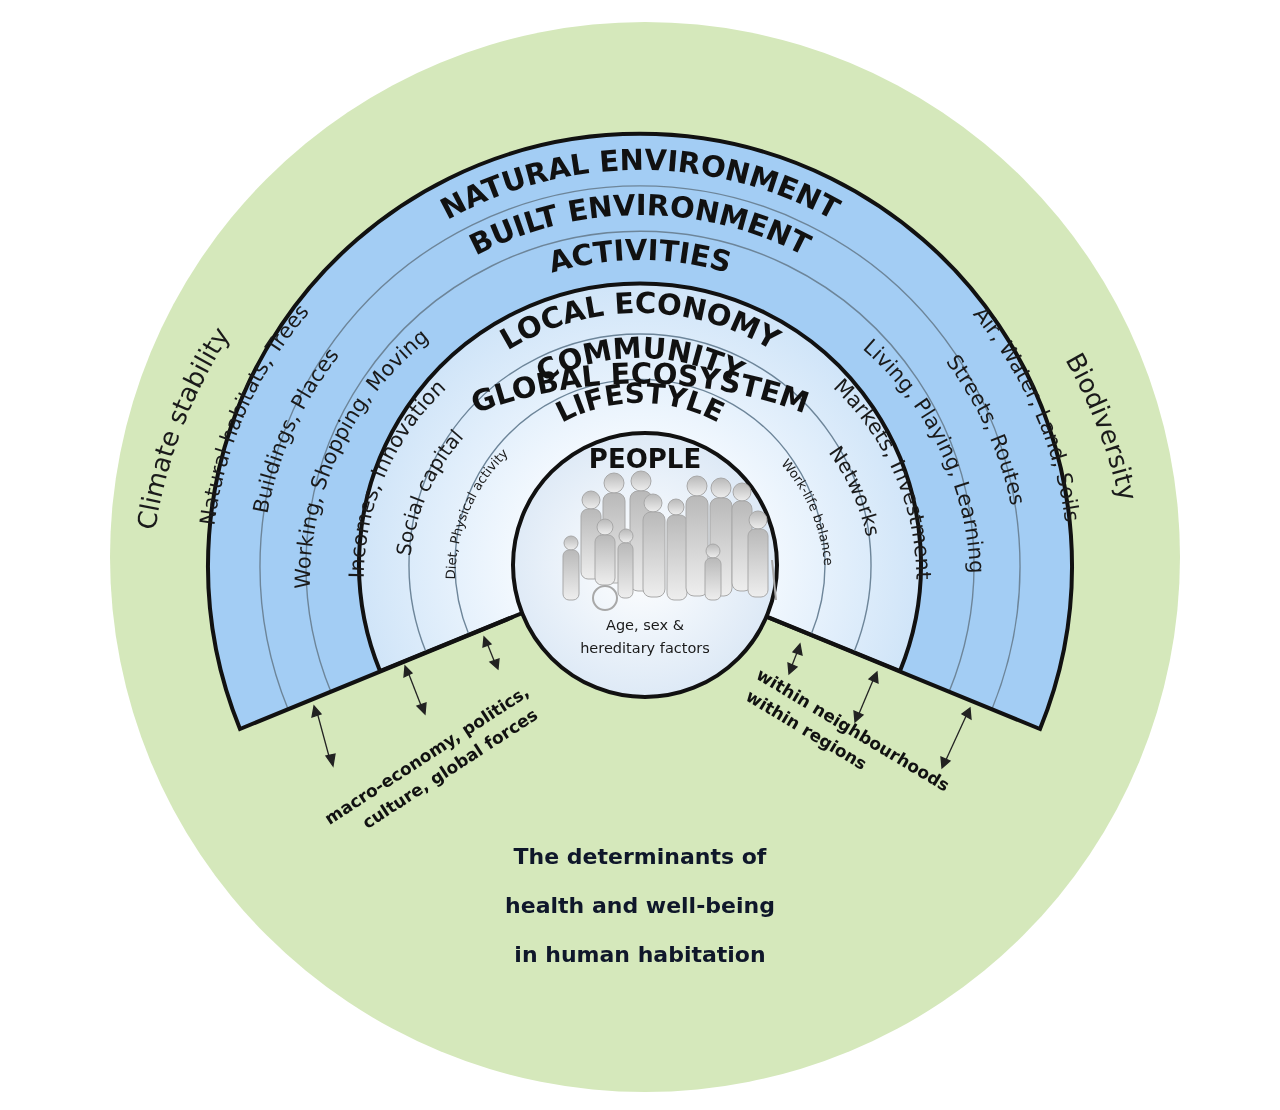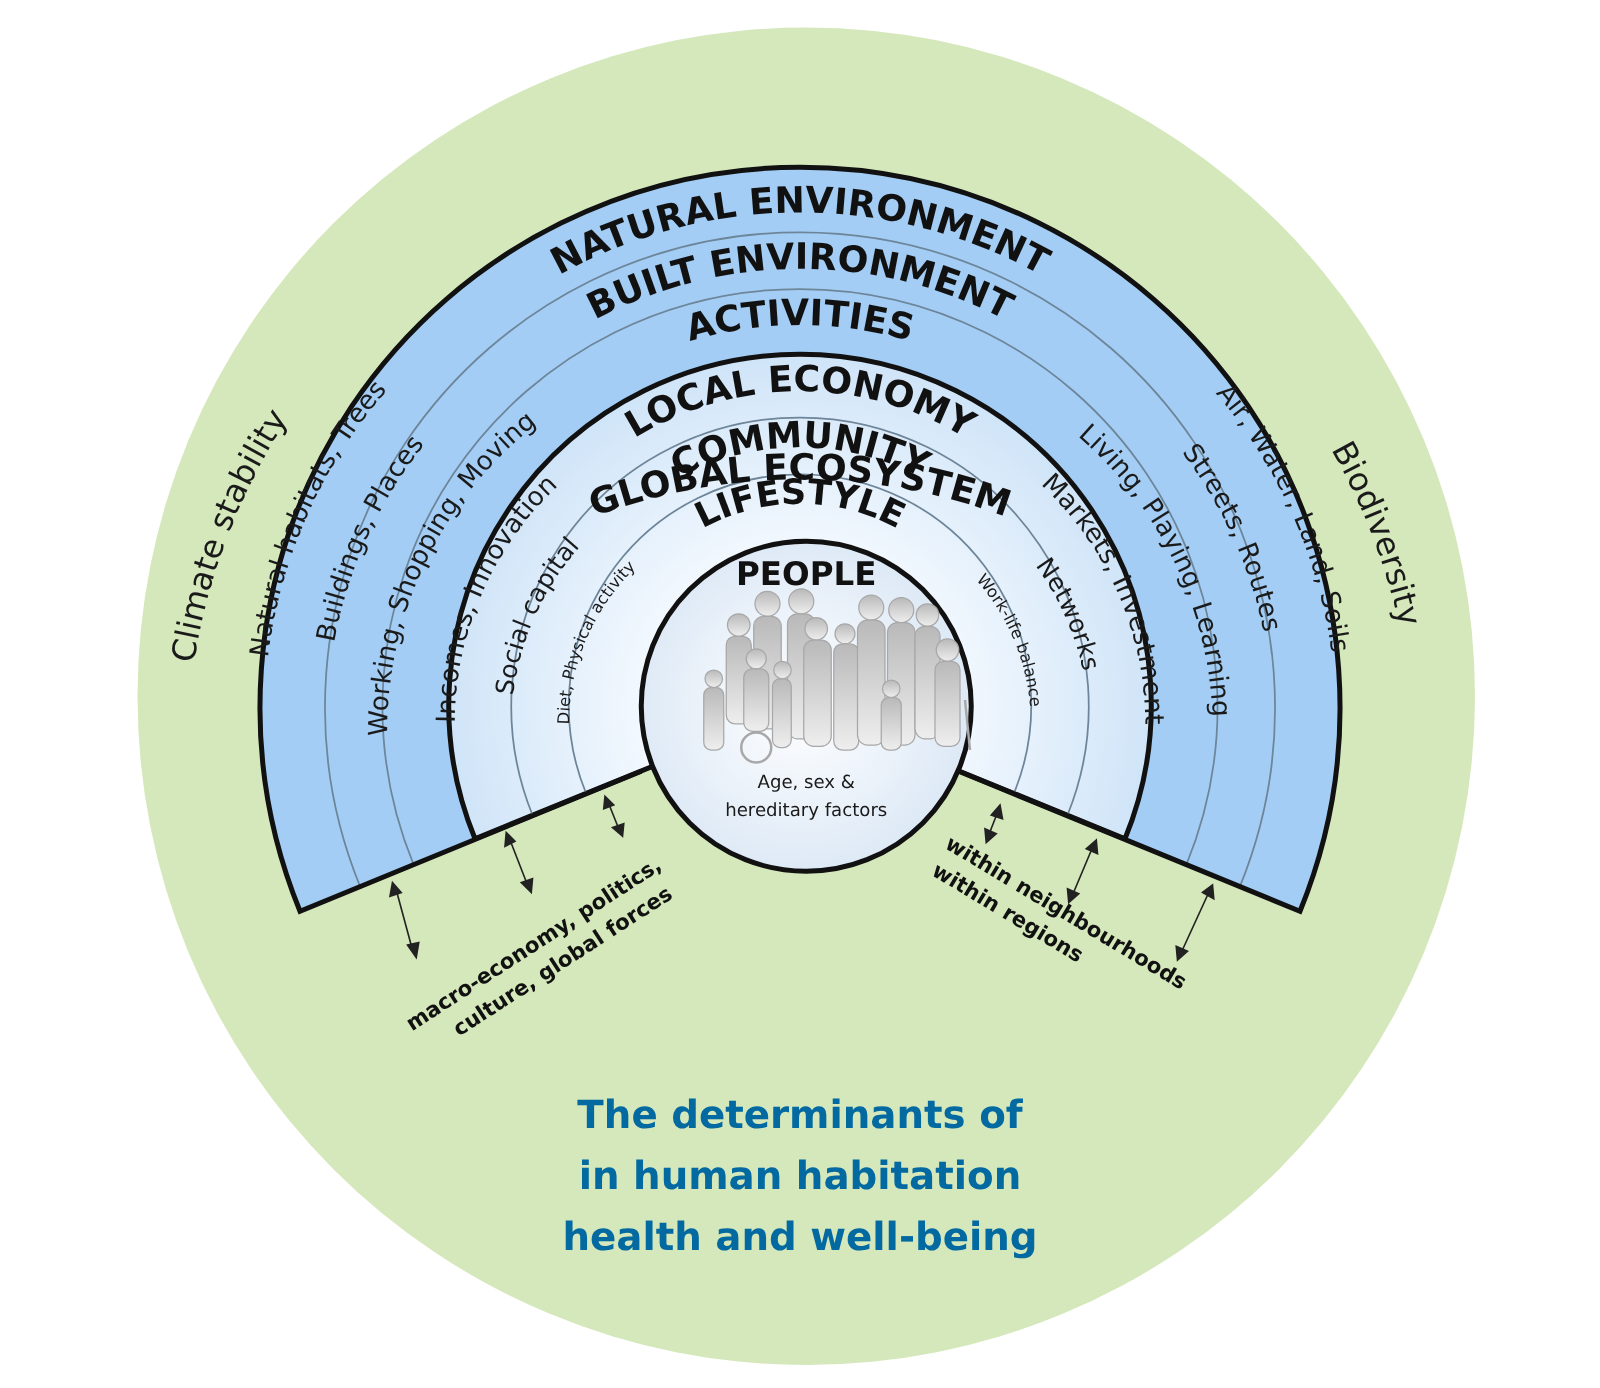--- a/index.html
+++ b/index.html
@@ -1,20 +1,20 @@
 <!DOCTYPE html>
 <html><head>
 <meta charset="utf-8">
 <style>
   html, body { margin: 0; padding: 0; background: #ffffff; }
   body { width: 1280px; height: 1110px; position: relative; overflow: hidden; font-family: "DejaVu Sans", sans-serif; }
   #diagram { position: absolute; left: 0; top: 0; width: 1280px; height: 1110px; }
   .t-bold { font-family: "DejaVu Sans", sans-serif; font-weight: bold; fill: #111; }
   .t-reg { font-family: "DejaVu Sans", sans-serif; fill: #1a1a1a; }
-  .title-block { position: absolute; left: 340px; top: 868px; width: 600px; text-align: center; font-family: "DejaVu Sans", sans-serif; font-weight: bold; font-size: 31px; line-height: 49px; color: #0369a1; }
+  .title-block { position: absolute; left: 340px; top: 832px; width: 600px; text-align: center; font-family: "DejaVu Sans", sans-serif; font-weight: bold; font-size: 22px; line-height: 49px; color: #0f172a; }
   .title-block div { display: block; }
 </style>
 </head>
 <body>
 
 <svg id="diagram" viewBox="0 0 1280 1110" xmlns="http://www.w3.org/2000/svg">
   <defs>
     <radialGradient id="innerGrad" cx="640" cy="565" r="285" gradientUnits="userSpaceOnUse">
       <stop offset="0.45" stop-color="#f2f8fe"></stop>
       <stop offset="1" stop-color="#cfe4f8"></stop>
@@ -200,15 +200,15 @@
     <text class="t-bold" x="12" y="24" text-anchor="middle" font-size="17">culture, global forces</text>
   </g>
   <g transform="translate(850 735) rotate(31)">
     <text class="t-bold" x="0" y="0" text-anchor="middle" font-size="17">within neighbourhoods</text>
     <text class="t-bold" x="-40" y="24" text-anchor="middle" font-size="17">within regions</text>
   </g>
 </svg>
 
 <div class="title-block">
   <div>The determinants of</div>
+  <div>health and well-being</div>
   <div>in human habitation</div>
-  <div>health and well-being</div>
 </div>
 
 </body></html>

